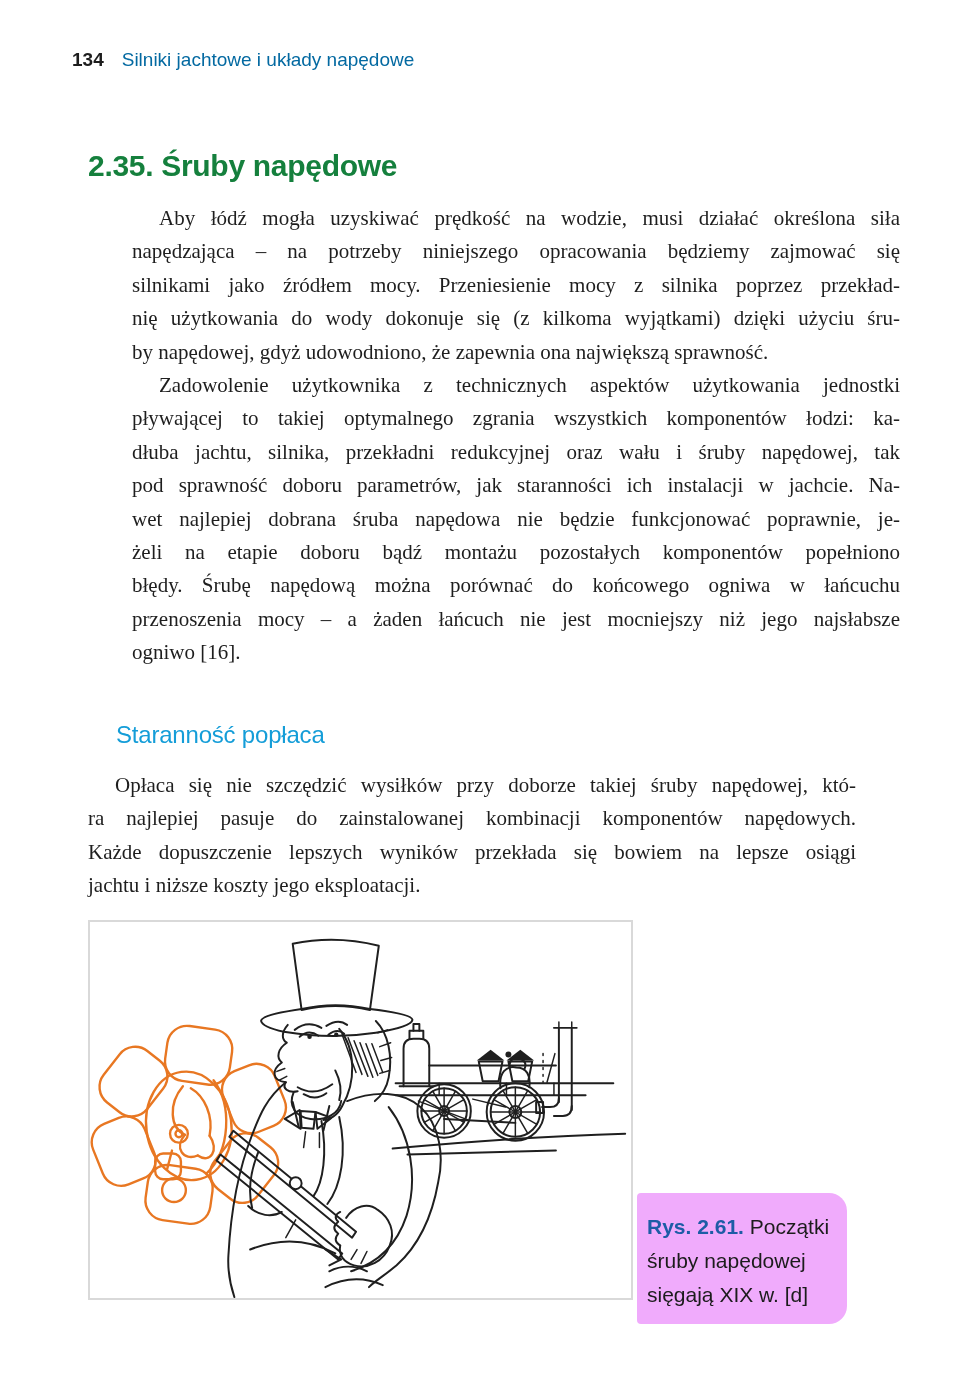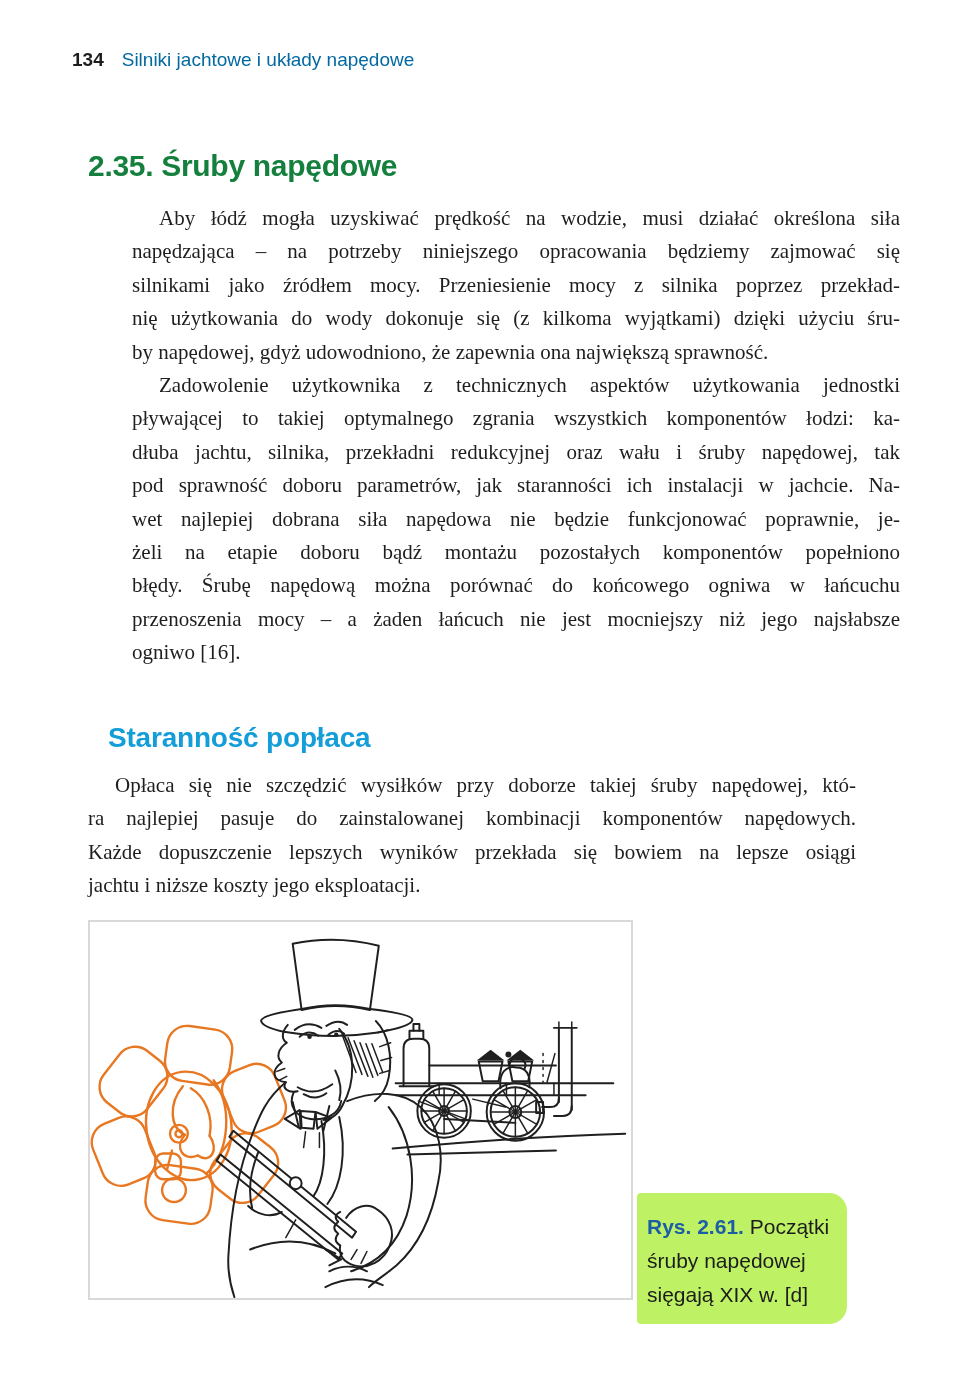--- a/index.html
+++ b/index.html
@@ -27,23 +27,23 @@
   .bodyblock .tline {
     height:33.4px; line-height:33.4px; white-space:nowrap;
     text-align:justify; text-align-last:justify;
   }
   .bodyblock .tline.last { text-align-last:left; }
   .bodyblock .tline.indent { text-indent:27px; }
   #block1 { top:202px;margin-left:44px; }
   #block3 { top:769px; }
   
   .subsection-heading {
-    position:absolute; left:108px; top:700px;
-    font-family:"Liberation Sans","DejaVu Sans",sans-serif;
-    font-size:28px; line-height:30px; font-weight:700; letter-spacing:-0.2px;
+    position:absolute; left:116px; top:700px;
+    font-family:"Liberation Sans","DejaVu Sans",sans-serif;
+    font-size:24px; line-height:30px; font-weight:400; letter-spacing:-0.2px;
   }
   
   .figure-frame {
     position:absolute; left:88px; top:920px; width:545px; height:380px;
     border:2px solid #d9d9d9; box-sizing:border-box; background:#ffffff;
   }
   .figure-frame svg { display:block; width:541px; height:376px; }
   .figure-caption {
     position:absolute; left:637px; top:1193px; width:210px; min-height:105px;
     box-sizing:border-box; padding:17px 12px 12px 10px;
@@ -76,21 +76,21 @@
         <div class="tline">napędzająca – na potrzeby niniejszego opracowania będziemy zajmować się</div>
         <div class="tline">silnikami jako źródłem mocy. Przeniesienie mocy z silnika poprzez przekład-</div>
         <div class="tline">nię użytkowania do wody dokonuje się (z kilkoma wyjątkami) dzięki użyciu śru-</div>
         <div class="tline last">by napędowej, gdyż udowodniono, że zapewnia ona największą sprawność.</div>
       </div>
     <div>
         <div class="tline indent">Zadowolenie użytkownika z technicznych aspektów użytkowania jednostki</div>
         <div class="tline">pływającej to takiej optymalnego zgrania wszystkich komponentów łodzi: ka-</div>
         <div class="tline">dłuba jachtu, silnika, przekładni redukcyjnej oraz wału i śruby napędowej, tak</div>
         <div class="tline">pod sprawność doboru parametrów, jak staranności ich instalacji w jachcie. Na-</div>
-        <div class="tline">wet najlepiej dobrana siła napędowa nie będzie funkcjonować poprawnie, je-</div>
+        <div class="tline">wet najlepiej dobrana śruba napędowa nie będzie funkcjonować poprawnie, je-</div>
         <div class="tline">żeli na etapie doboru bądź montażu pozostałych komponentów popełniono</div>
         <div class="tline">błędy. Śrubę napędową można porównać do końcowego ogniwa w łańcuchu</div>
         <div class="tline">przenoszenia mocy – a żaden łańcuch nie jest mocniejszy niż jego najsłabsze</div>
         <div class="tline last">ogniwo [16].</div>
       </div>
   </div>
 
   <h2 class="subsection-heading" style="color: rgb(20, 157, 216);">Staranność popłaca</h2>
 
   <div id="block3" class="bodyblock">
@@ -249,18 +249,18 @@
         <path class="thin" d="M486 101 L486 107"></path>
         <path d="M473 178 Q473 187 464 187 L456 187"></path>
         <path d="M486 186 Q486 196 477 196 L468 196"></path>
         <rect x="450" y="182" width="7" height="11"></rect>
         <path d="M305 229 C380 222 470 216 540 214"></path>
         <path d="M320 235 L470 231"></path>
       </g>
     </svg>
   </div>
 
-  <div class="figure-caption" style="background-color: #bef264;">
+  <div class="figure-caption" style="background-color: #f0abfc;">
     <span class="cap-label" style="color: rgb(29, 92, 166);">Rys. 2.61.</span>
     <span>Początki śruby napędowej sięgają XIX w. [d]</span>
   </div>
 
 </div>
 
 </body></html>

